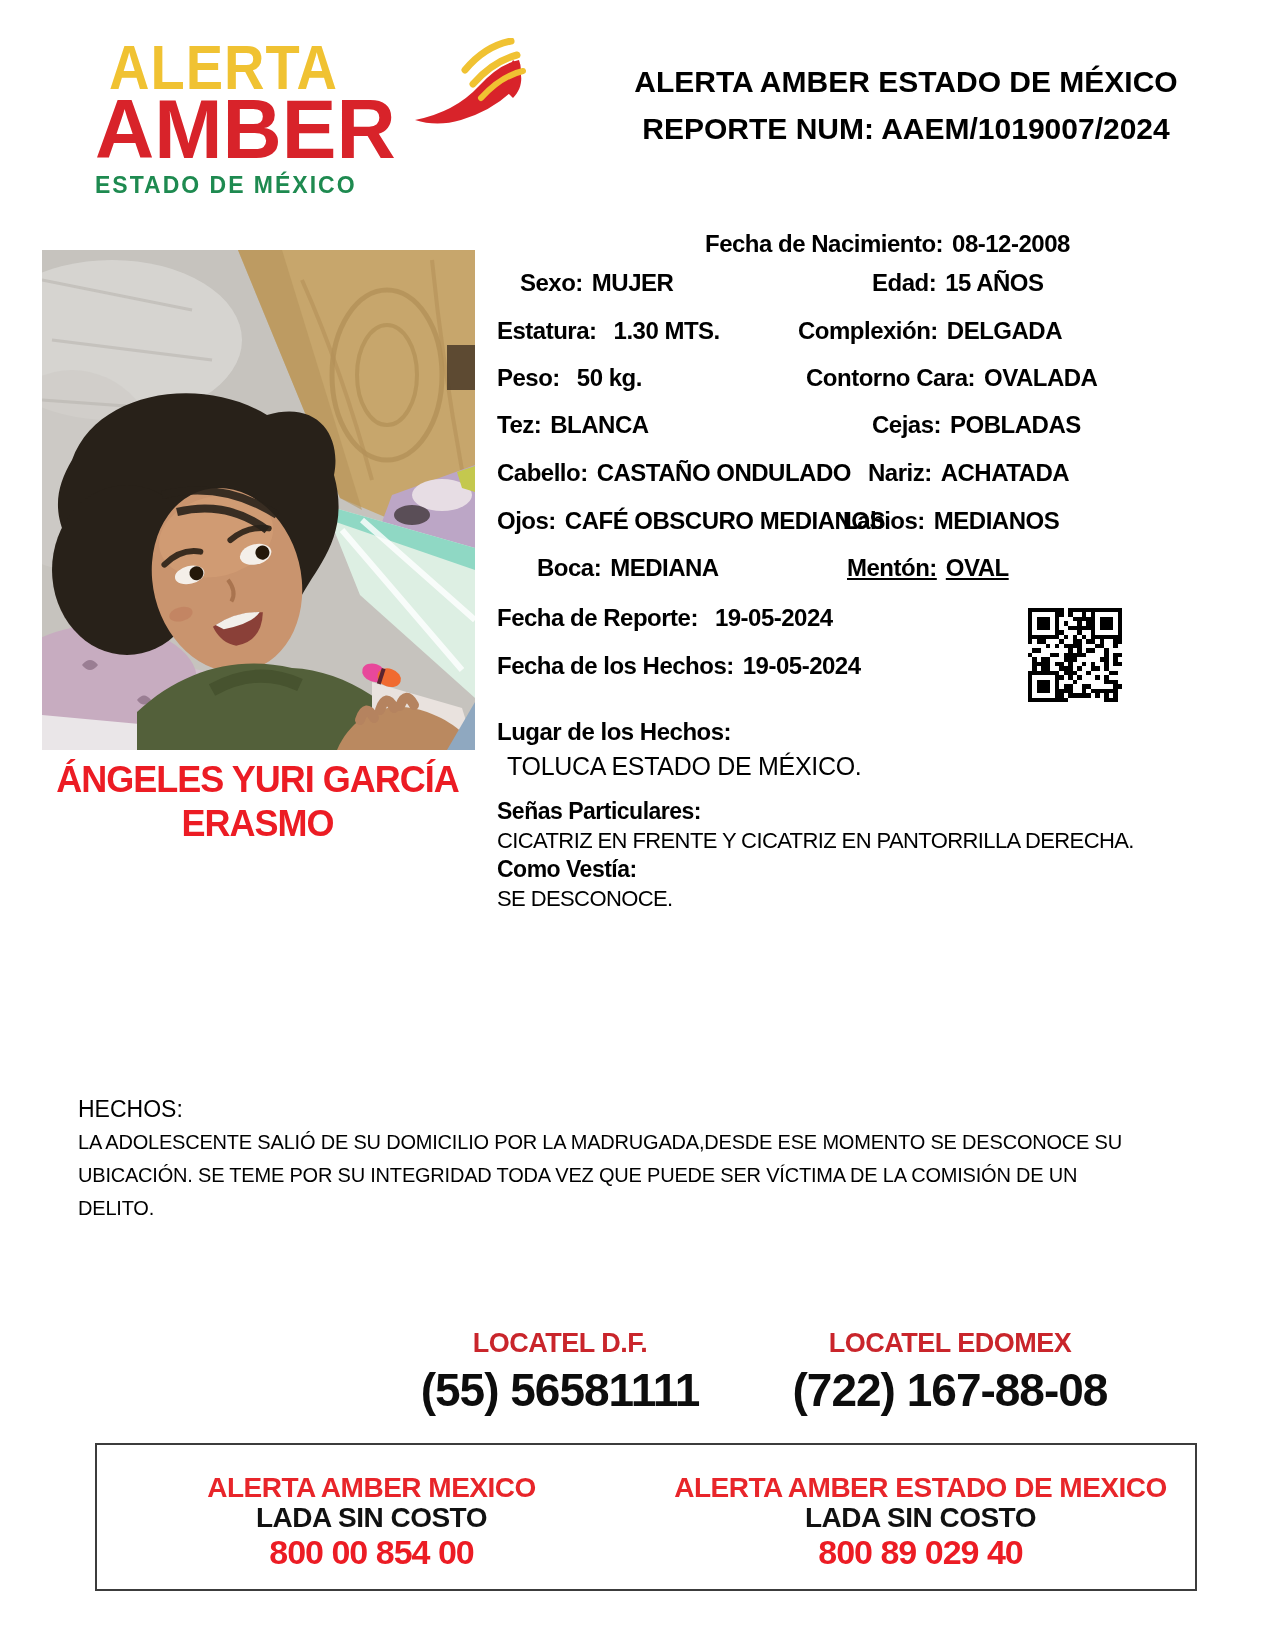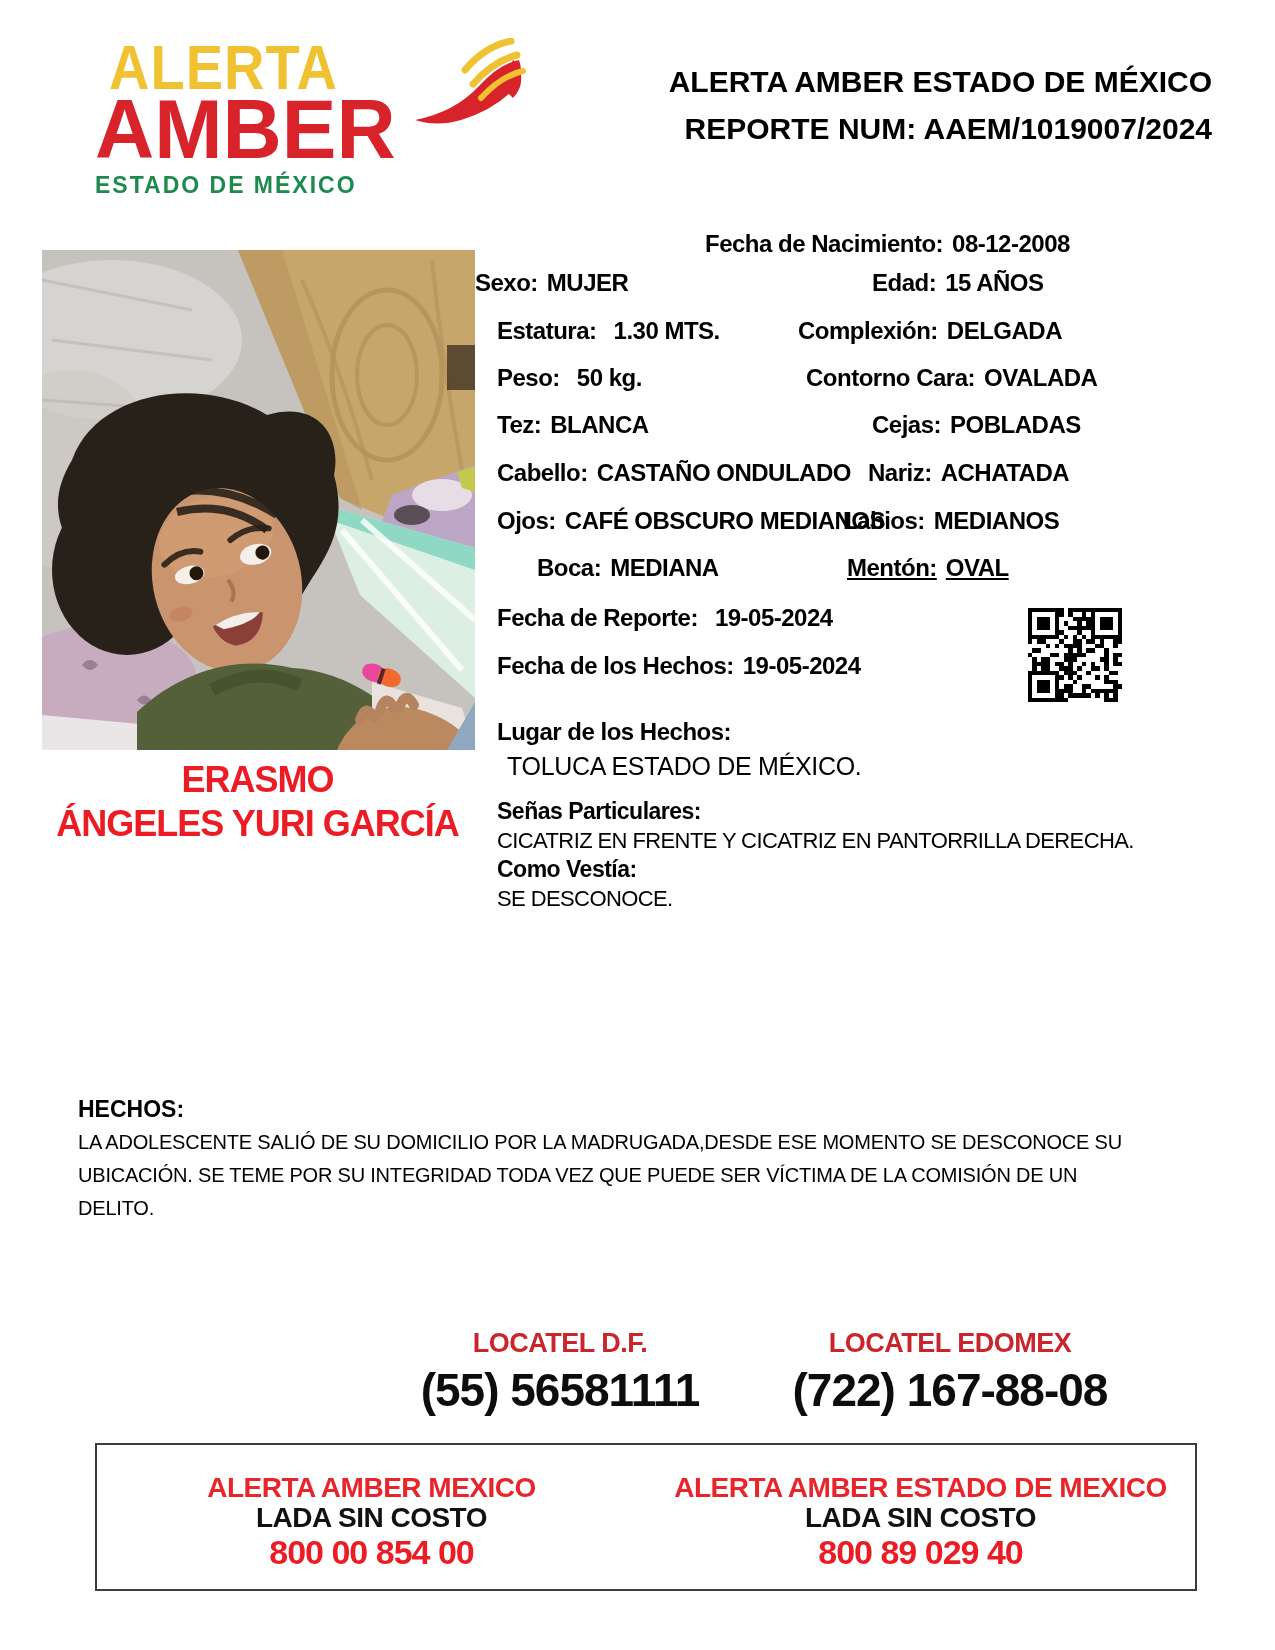--- a/index.html
+++ b/index.html
@@ -17,39 +17,39 @@
   .logo-amber {
     margin-top:-4px; font-size:82px; font-weight:bold; letter-spacing:0px;
     color:#D8232A; transform:scaleY(1.02); transform-origin:top left; line-height:1;
   }
   .logo-estado {
     margin-top:4px; font-size:23px; font-weight:bold; letter-spacing:2px;
     color:#1E8A50; line-height:1;
   }
   .swoosh { position:absolute; left:318px; top:2px; }
   
-  .titleblock { position:absolute; left:600px; top:58px; width:612px; text-align:right; }
+  .titleblock { position:absolute; left:600px; top:58px; width:612px; text-align:center; }
   .titleblock div { font-size:30px; font-weight:bold; line-height:47px; white-space:nowrap; }
   
   .photo { position:absolute; left:42px; top:250px; width:433px; height:500px; }
   
   .name {
     position:absolute; left:30px; top:758px; width:455px; text-align:center;
     font-size:36px; font-weight:bold; letter-spacing:-1px; color:#EC1C24; line-height:1.23;
   }
   
   .fr { position:absolute; font-size:24px; font-weight:bold; letter-spacing:-0.5px; white-space:nowrap; }
   .fr .lb { margin-right:9px; }
   .fr.gap2 .lb { margin-right:17px; }
   .subval { position:absolute; font-size:25px; font-weight:normal; letter-spacing:-0.3px; white-space:nowrap; }
   .narrow { position:absolute; font-size:22px; font-weight:normal; letter-spacing:-0.6px; white-space:nowrap; }
   
   .qr { position:absolute; left:1028px; top:608px; width:94px; height:94px; }
   
-  .hechos-h { position:absolute; left:78px; top:1096px; font-size:23px; font-weight:bold; }
+  .hechos-h { position:absolute; left:78px; top:1096px; font-size:23px; font-weight:normal; }
   .hechos-body { position:absolute; left:78px; top:1126px; width:1044px; font-size:20px; letter-spacing:-0.2px; line-height:33px; }
   .hechos-body .l1 { text-align:justify; text-align-last:justify; }
   
   .em-col { position:absolute; top:1328px; text-align:center; }
   .em-title { font-size:27px; font-weight:bold; color:#C9252B; letter-spacing:-0.5px; }
   .em-num { margin-top:4px; font-size:46px; font-weight:bold; color:#0d0d0d; letter-spacing:-1px; }
   
   .fbox {
     position:absolute; left:95px; top:1443px; width:1102px; height:148px;
     border:2px solid #3c3c3c; display:flex; box-sizing:border-box;
@@ -141,29 +141,29 @@
       <ellipse cx="346" cy="425" rx="12" ry="9" fill="#F06A30"></ellipse>
       <rect x="336" y="418" width="4" height="16" fill="#5A2430"></rect>
     </g>
 
     <path d="M 295,500 C 310,465 345,448 385,462 C 412,472 428,487 433,500 Z" fill="#BA8960"></path>
     <path d="M 318,470 q 6,-18 14,-2 M 338,460 q 6,-18 14,-2 M 358,456 q 6,-16 14,-1" stroke="#B5835F" stroke-width="10" fill="none" stroke-linecap="round"></path>
     <polygon points="405,500 433,452 433,500" fill="#8FA8C0"></polygon>
   </svg>
 
   <div class="name">
+    <div>ÁNGELES YURI GARCÍA</div>
     <div>ERASMO</div>
-    <div>ÁNGELES YURI GARCÍA</div>
   </div>
 
   <div class="fr" style="left:705px; top:230px;">
     <span class="lb">Fecha de Nacimiento:</span><span>08-12-2008</span>
   </div>
 
-  <div class="fr" style="left:475px; top:269px;">
+  <div class="fr" style="left:520px; top:269px;">
     <span class="lb">Sexo:</span><span>MUJER</span>
   </div>
   <div class="fr" style="left:872px; top:269px;">
     <span class="lb">Edad:</span><span>15 AÑOS</span>
   </div>
 
   <div class="fr gap2" style="left:497px; top:317px;">
     <span class="lb">Estatura:</span><span>1.30 MTS.</span>
   </div>
   <div class="fr" style="left:798px; top:317px;">

